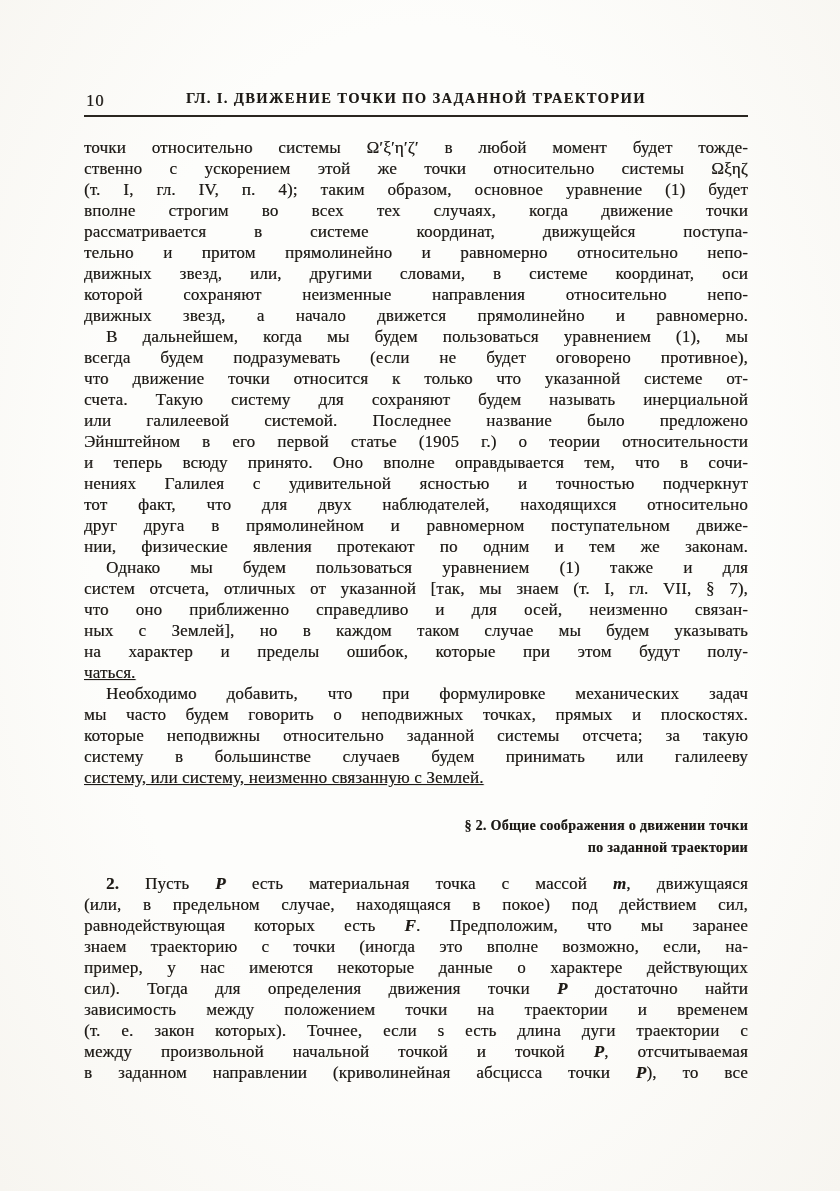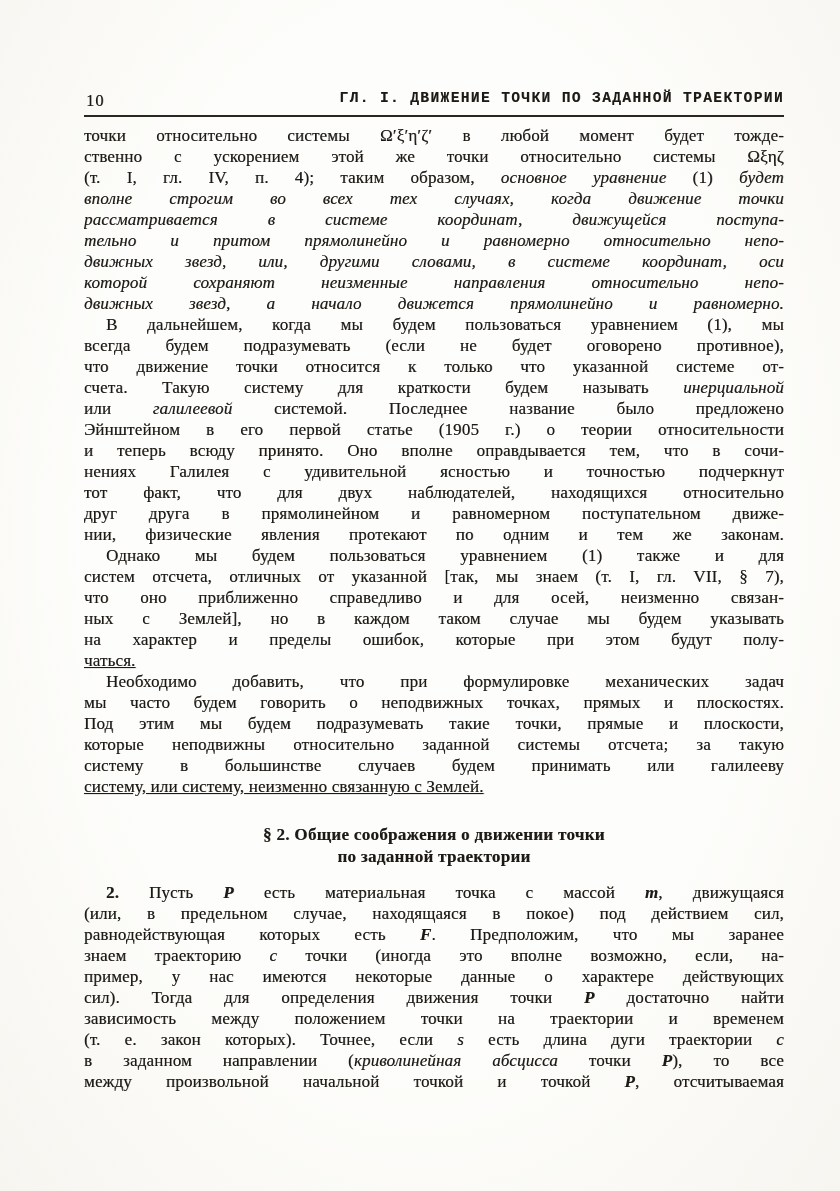--- a/index.html
+++ b/index.html
@@ -5,54 +5,53 @@
   html, body {
     margin: 0;
     padding: 0;
     background: #ffffff;
   }
   .page {
     position: relative;
     width: 840px;
     height: 1191px;
     box-sizing: border-box;
-    padding: 90px 56px 0 84px;
+    padding: 90px 92px 0 84px;
     background: radial-gradient(ellipse at 50% 45%, #fdfdfb 55%, #f7f5f0 100%);
     color: #1d1a16;
     font-family: "Liberation Serif", "DejaVu Serif", serif;
     overflow: hidden;
   }
   .header {
     position: relative;
     height: 20px;
   }
   .pagenum {
     position: absolute;
     left: 2px;
     top: 1px;
     font-size: 16.5px;
     letter-spacing: 1px;
     text-shadow: 0.4px 0.2px 0 rgba(25,22,18,0.55);
   }
   .runhead {
-    text-align: right;
+    text-align: center;
     font-size: 14.5px;
     font-weight: bold;
     letter-spacing: 1.4px;
     white-space: nowrap;
     text-shadow: 0.3px 0.2px 0 rgba(25,22,18,0.45);
-    font-family: Liberation Mono, monospace;
   }
   .rule {
     height: 2px;
     background: #2a2620;
     margin-top: 5px;
   }
   .pagebody {
-    margin-top: 8px;
+    margin-top: 20px;
     font-size: 17px;
   }
   .para .line {
     height: 21px;
     line-height: 21px;
     text-align: justify;
     text-align-last: justify;
     overflow: hidden;
     text-shadow: 0.4px 0.2px 0 rgba(25,22,18,0.5);
     letter-spacing: 0.15px;
@@ -64,26 +63,26 @@
     text-align-last: left;
     text-decoration: underline;
   }
   .heading {
     margin: 27px 0 14px 0;
     font-weight: bold;
   }
   .heading .line {
     height: 22px;
     line-height: 22px;
-    text-align: center;
-    font-size: 17px;
+    text-align: right;
+    font-size: 14px;
     letter-spacing: 0.3px;
     text-shadow: 0.4px 0.2px 0 rgba(25,22,18,0.5);
   }
-  .st-i { font-style: italic; }
+  .st-i { }
   .st-b { font-weight: bold; }
   .st-bi { font-weight: bold; font-style: italic; }
 </style>
 </head>
 <body>
 
 <div class="page">
   <div class="header">
     <span class="pagenum">10</span>
     <div class="runhead">ГЛ. I. ДВИЖЕНИЕ ТОЧКИ ПО ЗАДАННОЙ ТРАЕКТОРИИ</div>
@@ -98,55 +97,54 @@
         <div class="line"><span class="st-i">рассматривается в системе координат, движущейся поступа-</span></div>
         <div class="line"><span class="st-i">тельно и притом прямолинейно и равномерно относительно непо-</span></div>
         <div class="line"><span class="st-i">движных звезд, или, другими словами, в системе координат, оси</span></div>
         <div class="line"><span class="st-i">которой сохраняют неизменные направления относительно непо-</span></div>
         <div class="line"><span class="st-i">движных звезд, а начало движется прямолинейно и равномерно.</span></div>
       </div>
       <div class="para">
         <div class="line indent"><span>В дальнейшем, когда мы будем пользоваться уравнением (1), мы</span></div>
         <div class="line"><span>всегда будем подразумевать (если не будет оговорено противное),</span></div>
         <div class="line"><span>что движение точки относится к только что указанной системе от-</span></div>
-        <div class="line"><span>счета. Такую систему для краткости будем называть </span><span class="st-i">инерциальной</span></div>
+        <div class="line"><span>счета. Такую систему для сохраняют будем называть </span><span class="st-i">инерциальной</span></div>
         <div class="line"><span>или </span><span class="st-i">галилеевой</span><span> системой. Последнее название было предложено</span></div>
         <div class="line"><span>Эйнштейном в его первой статье (1905 г.) о теории относительности</span></div>
         <div class="line"><span>и теперь всюду принято. Оно вполне оправдывается тем, что в сочи-</span></div>
         <div class="line"><span>нениях Галилея с удивительной ясностью и точностью подчеркнут</span></div>
         <div class="line"><span>тот факт, что для двух наблюдателей, находящихся относительно</span></div>
         <div class="line"><span>друг друга в прямолинейном и равномерном поступательном движе-</span></div>
         <div class="line"><span>нии, физические явления протекают по одним и тем же законам.</span></div>
       </div>
       <div class="para">
         <div class="line indent"><span>Однако мы будем пользоваться уравнением (1) также и для</span></div>
         <div class="line"><span>систем отсчета, отличных от указанной [так, мы знаем (т. I, гл. VII, § 7),</span></div>
         <div class="line"><span>что оно приближенно справедливо и для осей, неизменно связан-</span></div>
         <div class="line"><span>ных с Землей], но в каждом таком случае мы будем указывать</span></div>
         <div class="line"><span>на характер и пределы ошибок, которые при этом будут полу-</span></div>
         <div class="line last-left"><span>чаться.</span></div>
       </div>
       <div class="para">
         <div class="line indent"><span>Необходимо добавить, что при формулировке механических задач</span></div>
         <div class="line"><span>мы часто будем говорить о неподвижных точках, прямых и плоскостях.</span></div>
-        <div class="line"><span>Под этим мы будем подразумевать такие точки, прямые и плоскости,</span></div>
         <div class="line"><span>которые неподвижны относительно заданной системы отсчета; за такую</span></div>
         <div class="line"><span>систему в большинстве случаев будем принимать или галилееву</span></div>
         <div class="line last-left"><span>систему, или систему, неизменно связанную с Землей.</span></div>
       </div>
       <div class="heading">
         <div class="line">§ 2. Общие соображения о движении точки</div>
         <div class="line">по заданной траектории</div>
       </div>
       <div class="para">
         <div class="line indent"><span class="st-b">2.</span><span> Пусть </span><span class="st-bi">P</span><span> есть материальная точка с массой </span><span class="st-bi">m</span><span>, движущаяся</span></div>
         <div class="line"><span>(или, в предельном случае, находящаяся в покое) под действием сил,</span></div>
         <div class="line"><span>равнодействующая которых есть </span><span class="st-bi">F</span><span>. Предположим, что мы заранее</span></div>
         <div class="line"><span>знаем траекторию </span><span class="st-i">c</span><span> точки (иногда это вполне возможно, если, на-</span></div>
         <div class="line"><span>пример, у нас имеются некоторые данные о характере действующих</span></div>
         <div class="line"><span>сил). Тогда для определения движения точки </span><span class="st-bi">P</span><span> достаточно найти</span></div>
         <div class="line"><span>зависимость между положением точки на траектории и временем</span></div>
         <div class="line"><span>(т. е. закон которых). Точнее, если </span><span class="st-i">s</span><span> есть длина дуги траектории </span><span class="st-i">c</span></div>
+        <div class="line"><span>между произвольной начальной точкой и точкой </span><span class="st-bi">P</span><span>, отсчитываемая</span></div>
         <div class="line"><span>в заданном направлении (</span><span class="st-i">криволинейная абсцисса</span><span> точки </span><span class="st-bi">P</span><span>), то все</span></div>
-        <div class="line"><span>между произвольной начальной точкой и точкой </span><span class="st-bi">P</span><span>, отсчитываемая</span></div>
       </div>
     </div>
 </div>
 
 </body></html>

